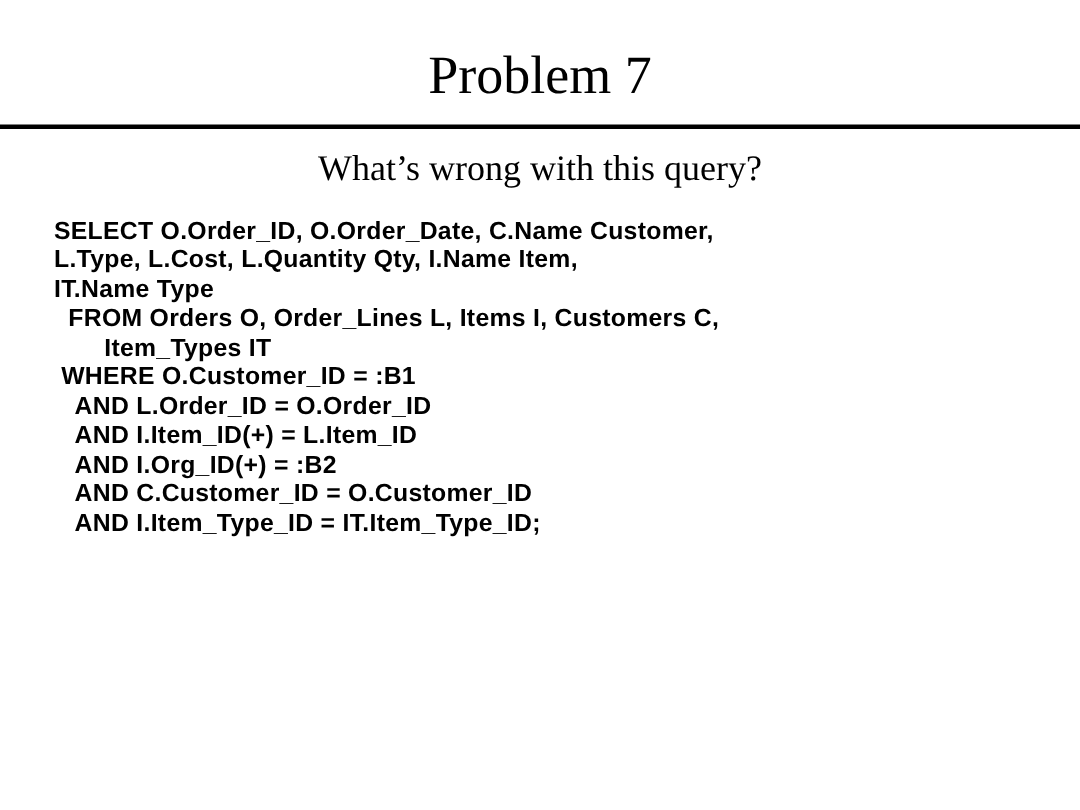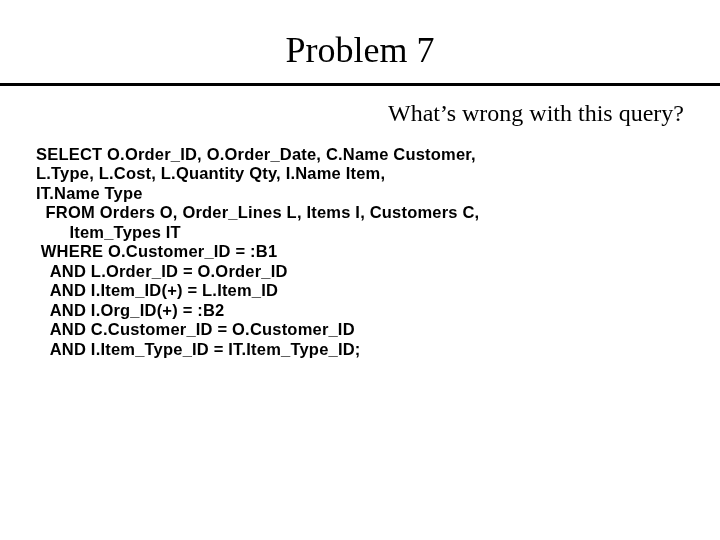--- a/index.html
+++ b/index.html
@@ -28,21 +28,21 @@
       margin-bottom: 12px;
     }
     .divider {
       border: none;
       border-top: 3px solid #000000;
       margin: 0 -36px 14px -36px;
     }
     .subtitle {
       font-size: 24px;
       font-weight: normal;
-      text-align: right;
+      text-align: center;
       margin-bottom: 18px;
     }
     .code {
       font-family: Liberation Sans, sans-serif;
       font-size: 16.5px;
       font-weight: bold;
       white-space: pre;
       line-height: 1.18;
       letter-spacing: 0.2px;
     }

